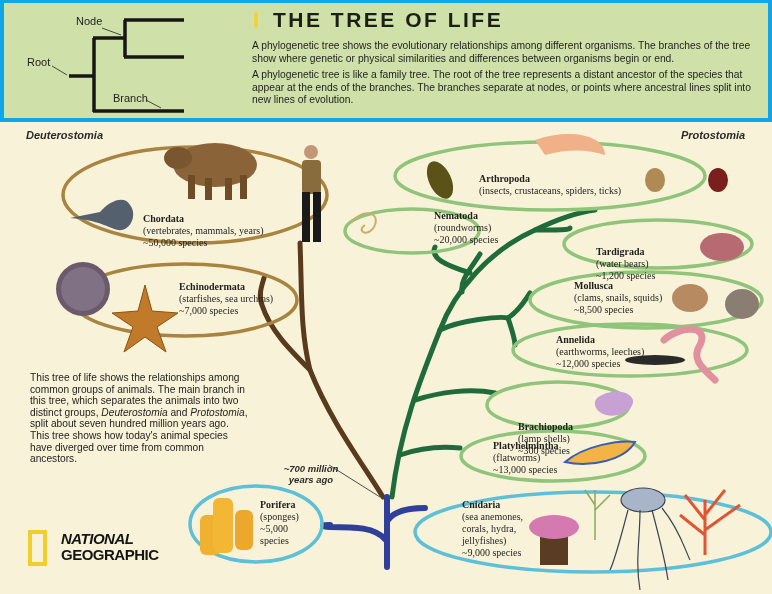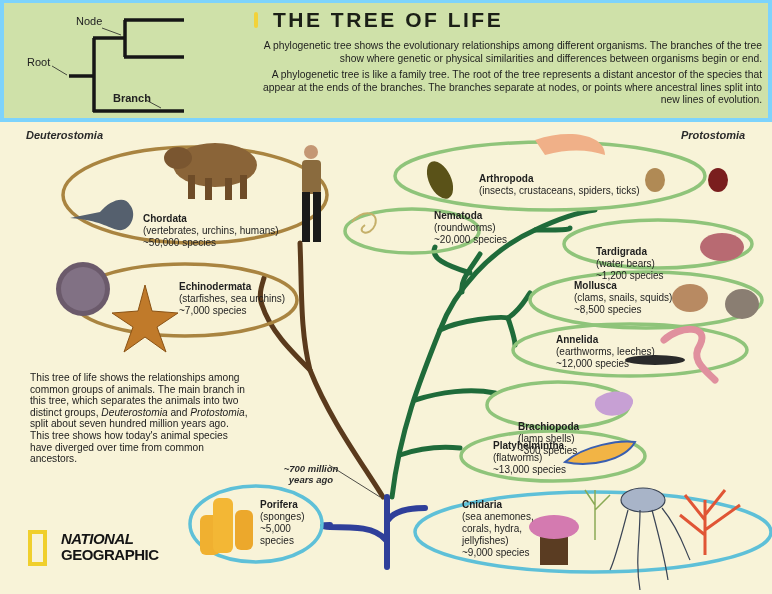--- a/index.html
+++ b/index.html
@@ -1,29 +1,29 @@
 <!DOCTYPE html>
 <html><head>
 <meta charset="utf-8">
 <style>
   html, body { margin: 0; padding: 0; }
   body { width: 772px; height: 594px; background: #f8f3d8; font-family: "Liberation Sans", sans-serif; color: #1c1c1c; position: relative; overflow: hidden; }
-  .header { position: absolute; left: 0; top: 0; width: 772px; height: 122px; background: #7dd3fc; }
+  .header { position: absolute; left: 0; top: 0; width: 772px; height: 122px; background: #0ea5e9; }
   .header-panel { position: absolute; left: 4px; top: 3px; width: 764px; height: 115px; background: #cfe1a9; }
   .legend-svg { position: absolute; left: 0; top: 0; }
   .legend-label { position: absolute; font-size: 11px; color: #222; }
   .title-mark { position: absolute; left: 254px; top: 12px; width: 4px; height: 16px; background: #f2d23a; border-radius: 2px; }
   .title { position: absolute; left: 273px; top: 8px; font-size: 21px; font-weight: bold; letter-spacing: 2.5px; color: #1b1f16; }
-  .intro { position: absolute; left: 252px; top: 40px; width: 510px; font-size: 10.3px; line-height: 12.6px; color: #1e1e1e; text-align: right; }
+  .intro { position: absolute; left: 252px; top: 40px; width: 510px; font-size: 10.3px; line-height: 12.6px; color: #1e1e1e; }
   .intro p { margin: 0 0 4px 0; }
   .group-label { position: absolute; font-size: 11px; font-style: italic; font-weight: bold; color: #2a2a2a; }
   .tree { position: absolute; left: 0; top: 0; }
   .taxon { position: absolute; font-size: 10px; line-height: 12px; color: #1e1e1e; }
   .taxon .name { font-weight: bold; display: block; }
-  .taxon span { display: block; }
+  .taxon span { display: block; font-family: Liberation Serif, serif; }
   .desc { position: absolute; left: 30px; top: 372px; width: 220px; font-size: 10.2px; line-height: 11.6px; color: #1c1c1c; }
   .desc i { font-style: italic; }
   .time-label { position: absolute; left: 276px; top: 443px; width: 70px; font-size: 9.5px; font-style: italic; font-weight: bold; text-align: center; line-height: 11px; color: #2b2b2b; margin-top: 20px; }
   .natgeo { position: absolute; left: 28px; top: 530px; }
   .natgeo-box { position: absolute; left: 0; top: 0; width: 19px; height: 36px; border: 4px solid #f0cf2c; box-sizing: border-box; }
   .natgeo-text { position: absolute; left: 33px; top: 1px; font-size: 15px; font-weight: bold; line-height: 16px; letter-spacing: -0.5px; color: #151515; white-space: nowrap; }
 </style>
 </head>
 <body>
 
@@ -41,21 +41,21 @@
       <line x1="93" y1="111" x2="184" y2="111"></line>
     </g>
     <g stroke="#222" stroke-width="0.8">
       <line x1="102" y1="28" x2="121" y2="35"></line>
       <line x1="52" y1="66" x2="67" y2="75"></line>
       <line x1="146" y1="100" x2="161" y2="108"></line>
     </g>
   </svg>
   <span class="legend-label" style="left:76px;top:15px;">Node</span>
   <span class="legend-label" style="left:27px;top:56px;">Root</span>
-  <span class="legend-label" style="left:113px;top:92px;font-weight:bold;">Branch</span>
+  <span class="legend-label" style="left:113px;top:92px;">Branch</span>
 
   <div class="title-mark"></div>
   <div class="title">THE TREE OF LIFE</div>
   <div class="intro">
     <p>A phylogenetic tree shows the evolutionary relationships among different organisms. The branches of the tree show where genetic or physical similarities and differences between organisms begin or end.</p>
     <p>A phylogenetic tree is like a family tree. The root of the tree represents a distant ancestor of the species that appear at the ends of the branches. The branches separate at nodes, or points where ancestral lines split into new lines of evolution.</p>
   </div>
 </div>
 
 <div class="group-label" style="left:26px;top:129px;">Deuterostomia</div>
@@ -178,21 +178,21 @@
   <g fill="none" stroke="#8aaa55" stroke-width="1.5">
     <path d="M595 540 L 595 490 M595 505 L 585 490 M595 510 L 610 495"></path>
   </g>
   <g fill="none" stroke="#e05535" stroke-width="3">
     <path d="M705 555 L 705 500 M705 520 L 685 495 M705 515 L 725 490 M705 530 L 740 505 M705 535 L 680 515"></path>
   </g>
 </svg>
 
 <div class="taxon" style="left:143px;top:213px;">
   <span class="name">Chordata</span>
-  <span>(vertebrates, urchins, humans)</span>
+  <span>(vertebrates, mammals, years)</span>
   <span>~50,000 species</span>
 </div>
 <div class="taxon" style="left:179px;top:281px;">
   <span class="name">Echinodermata</span>
   <span>(starfishes, sea urchins)</span>
   <span>~7,000 species</span>
 </div>
 <div class="taxon" style="left:479px;top:173px;">
   <span class="name">Arthropoda</span>
   <span>(insects, crustaceans, spiders, ticks)</span>

